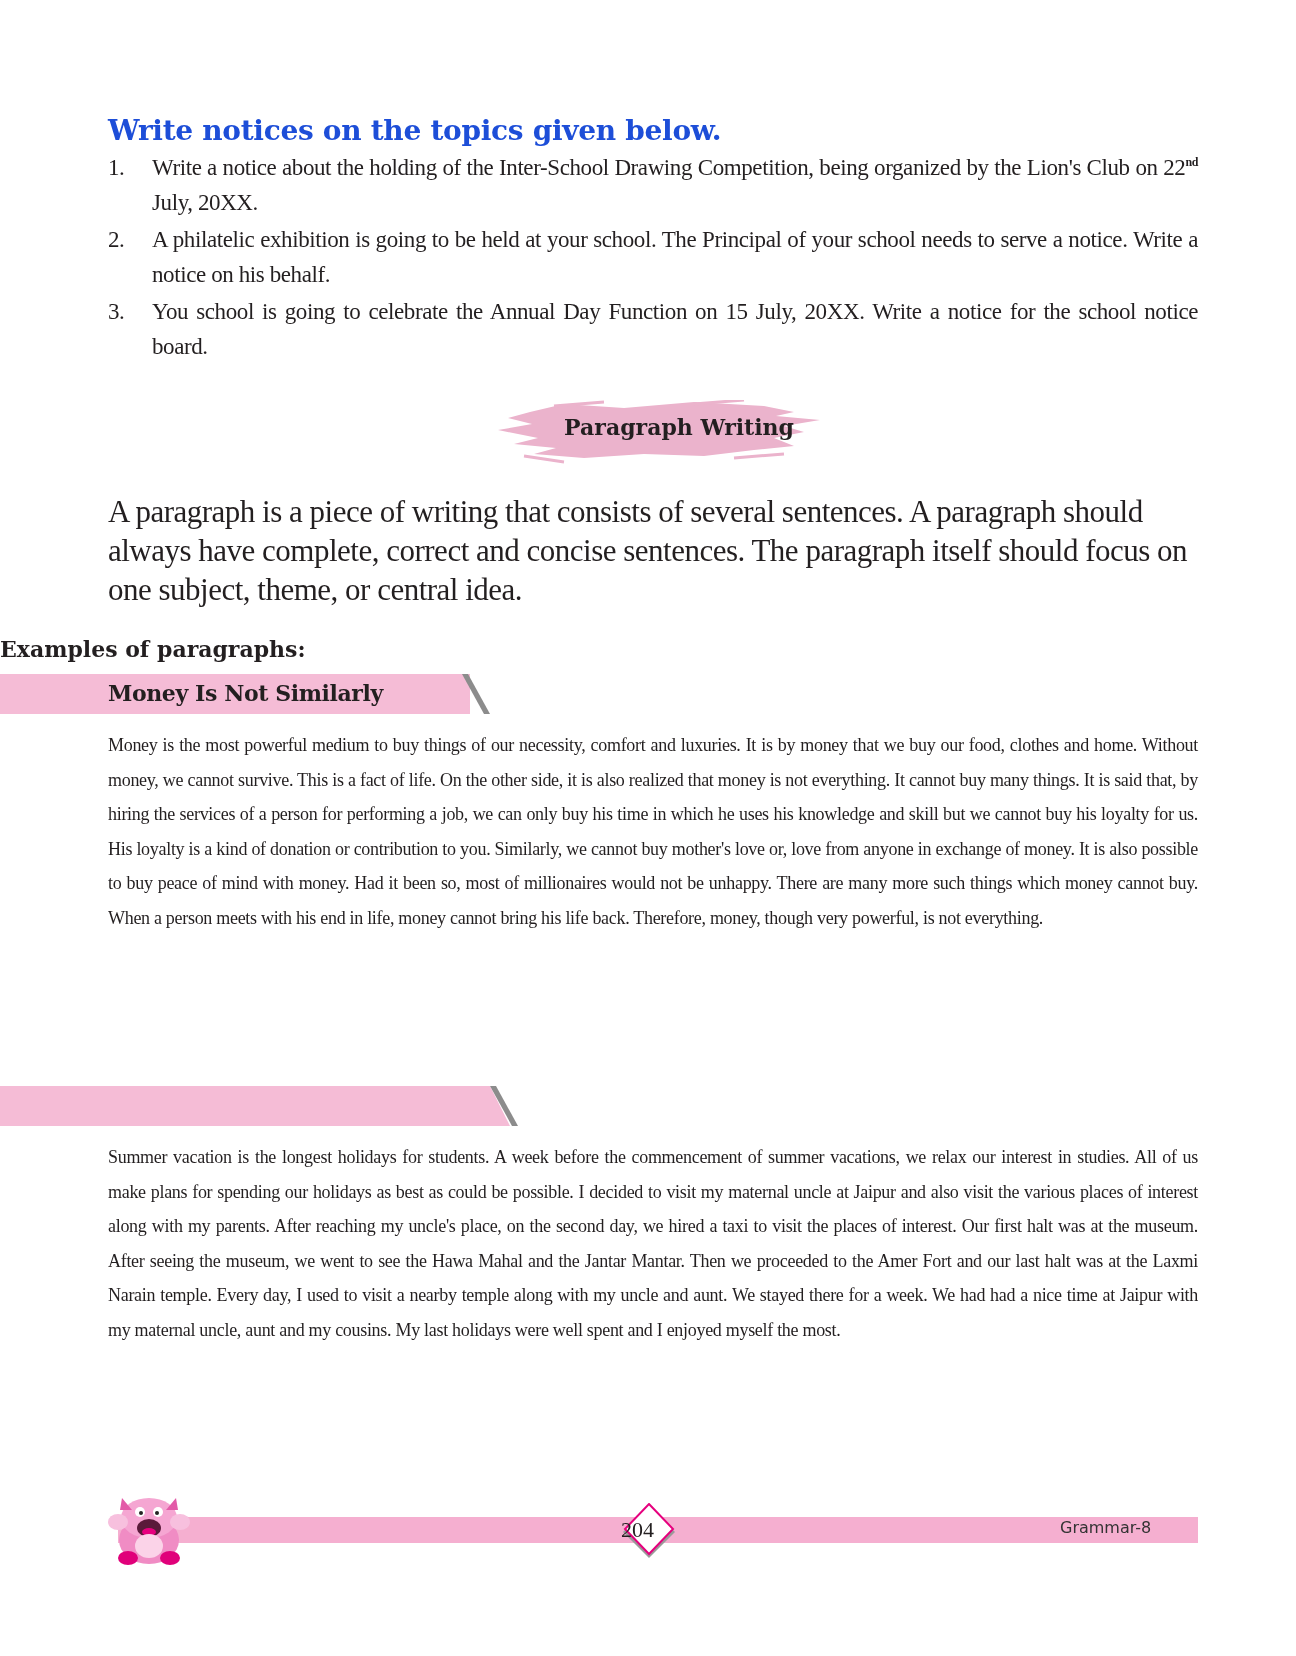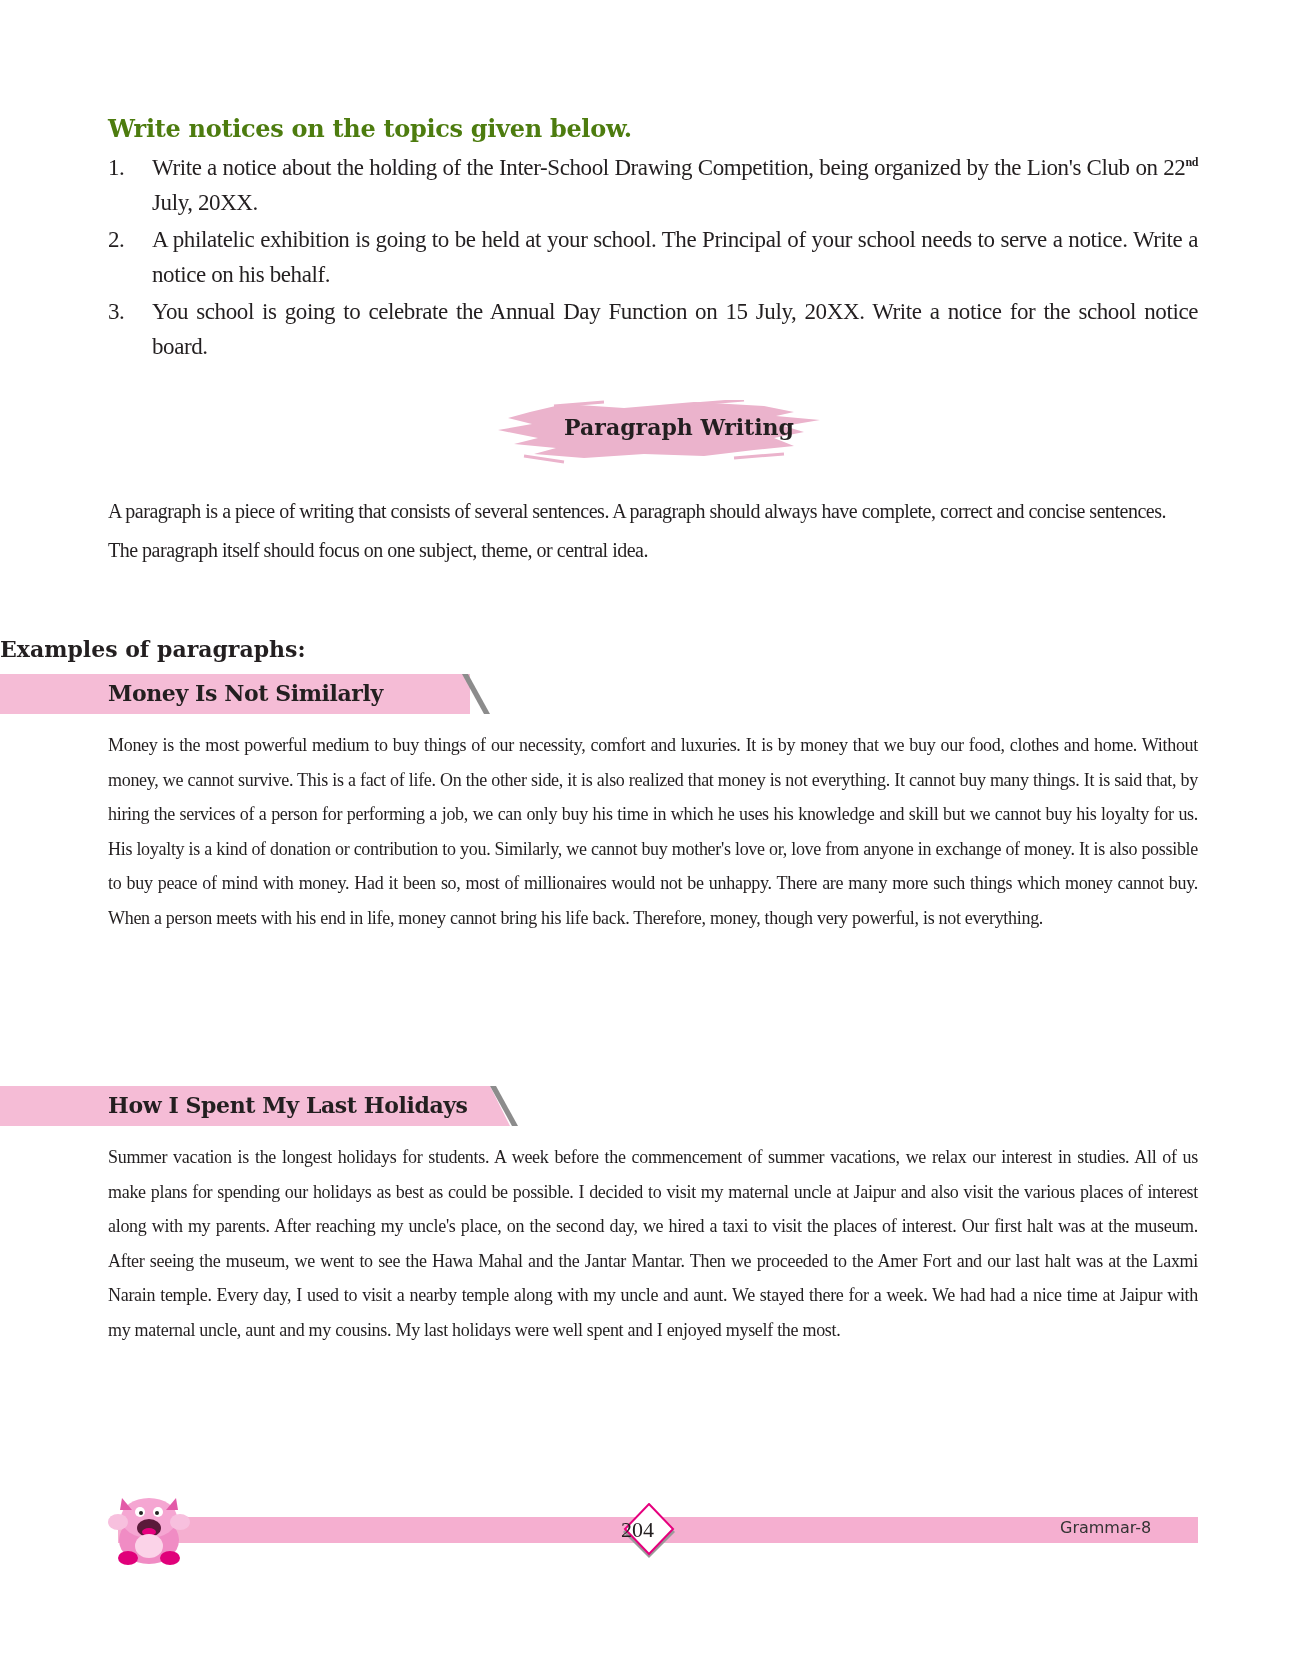--- a/index.html
+++ b/index.html
@@ -1,32 +1,32 @@
 <!DOCTYPE html>
 <html><head>
 <meta charset="utf-8">
 <style>
   html, body { margin: 0; padding: 0; background: #ffffff; }
   body { width: 1296px; height: 1656px; position: relative; overflow: hidden;
          font-family: "Liberation Serif", "DejaVu Serif", serif; color: #231f20; }
   .abs { position: absolute; }
-  .heading-pink { left: 108px; top: 114px; font-size: 24px; font-weight: bold; color: #4d7c0f;
+  .heading-pink { left: 108px; top: 114px; font-size: 28px; font-weight: bold; color: #1d4ed8;
                   font-family: "DejaVu Serif", serif; letter-spacing: -0.3px; }
   .task-list { left: 108px; top: 150px; width: 1090px; margin: 0; padding: 0; list-style: none; }
   .task-list li { position: relative; padding-left: 44px; font-size: 23px; line-height: 35px;
                   margin-bottom: 2px; text-align: justify; letter-spacing: -0.4px; }
   .task-list .num { position: absolute; left: 0; top: 0; }
   sup { font-size: 12px; line-height: 0; font-weight: bold; }
 
   .banner { left: 494px; top: 400px; width: 330px; height: 66px; }
   .banner svg { position: absolute; left: 0; top: 0; }
   .banner-title { position: absolute; left: 0; width: 300px; top: 14px; text-align: right;
                   font-family: "DejaVu Serif", serif; font-weight: bold; font-size: 22px; color: #231f20; }
 
-  .intro { left: 108px; top: 492px; width: 1090px; font-size: 20px; line-height: 39px; letter-spacing: -0.5px; }
+  .intro { left: 108px; top: 492px; width: 1090px; font-size: 31px; line-height: 39px; letter-spacing: -0.5px; }
   .examples-heading { left: 0; width: 1296px; top: 636px; text-align: left; font-weight: bold;
                       font-family: "DejaVu Serif", serif; font-size: 22px; }
 
   .tab { left: 0; height: 40px; }
   .tab .fill { position: absolute; left: 0; top: 0; height: 40px; background: #f5bcd6; }
   .tab-title { position: absolute; left: 108px; top: 6px; font-family: "DejaVu Serif", serif;
                font-weight: bold; font-size: 22px; color: #231f20; white-space: nowrap; letter-spacing: -0.4px; }
 
   .para { left: 108px; width: 1090px; font-size: 18px; line-height: 34.6px; text-align: justify; letter-spacing: -0.3px; }
 
@@ -77,21 +77,20 @@
   <div class="tab-title">Money Is Not Similarly</div>
 </div>
 
 <div class="abs para" style="top:728px;">Money is the most powerful medium to buy things of our necessity, comfort and luxuries. It is by money that we buy our food, clothes and home. Without money, we cannot survive. This is a fact of life. On the other side, it is also realized that money is not everything. It cannot buy many things. It is said that, by hiring the services of a person for performing a job, we can only buy his time in which he uses his knowledge and skill but we cannot buy his loyalty for us. His loyalty is a kind of donation or contribution to you. Similarly, we cannot buy mother's love or, love from anyone in exchange of money. It is also possible to buy peace of mind with money. Had it been so, most of millionaires would not be unhappy. There are many more such things which money cannot buy. When a person meets with his end in life, money cannot bring his life back. Therefore, money, though very powerful, is not everything.</div>
 
 <div class="abs tab" style="top:1086px; width:520px;">
   <div class="fill" style="width:510px; clip-path: polygon(0 0, 490px 0, 510px 40px, 0 40px);"></div>
   <svg style="position:absolute; left:490px; top:0;" width="30" height="40">
     <polygon points="0,0 6,0 28,40 22,40" fill="#8c8c8c"></polygon>
   </svg>
-  <div class="tab-title">How I Spent My Last Holidays</div>
 </div>
 
 <div class="abs para" style="top:1140px;">Summer vacation is the longest holidays for students. A week before the commencement of summer vacations, we relax our interest in studies. All of us make plans for spending our holidays as best as could be possible. I decided to visit my maternal uncle at Jaipur and also visit the various places of interest along with my parents. After reaching my uncle's place, on the second day, we hired a taxi to visit the places of interest. Our first halt was at the museum. After seeing the museum, we went to see the Hawa Mahal and the Jantar Mantar. Then we proceeded to the Amer Fort and our last halt was at the Laxmi Narain temple. Every day, I used to visit a nearby temple along with my uncle and aunt. We stayed there for a week. We had had a nice time at Jaipur with my maternal uncle, aunt and my cousins. My last holidays were well spent and I enjoyed myself the most.</div>
 
 <div class="abs footer-bar"></div>
 
 <div class="abs mascot">
   <svg width="90" height="80" viewBox="0 0 90 80">
     <ellipse cx="45" cy="52" rx="30" ry="24" fill="#f08cc4"></ellipse>
     <ellipse cx="45" cy="30" rx="28" ry="20" fill="#f5a6d2"></ellipse>

